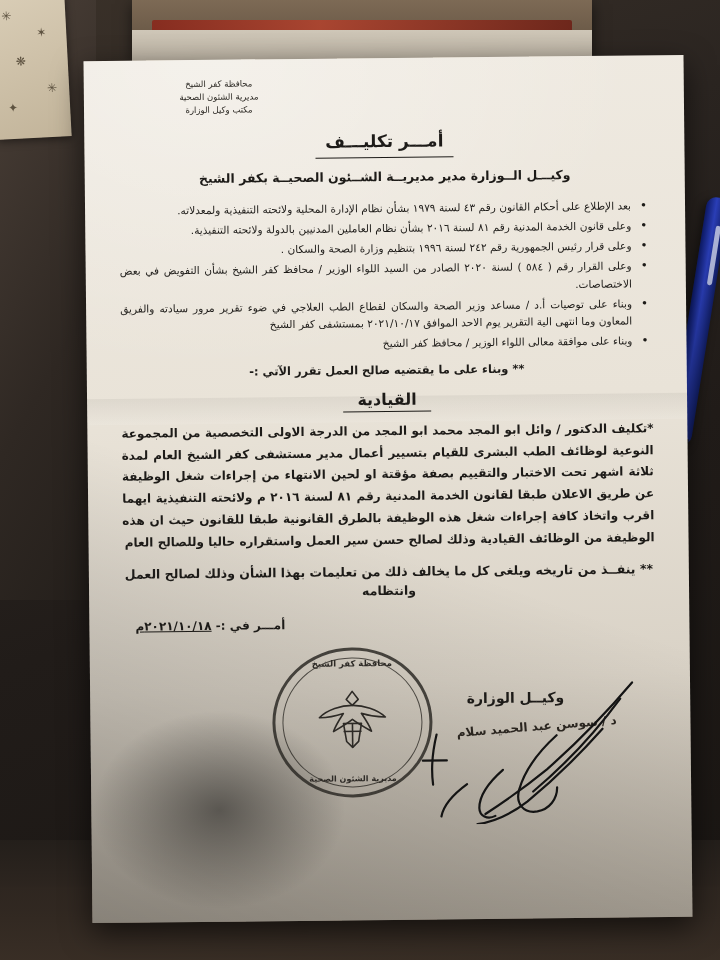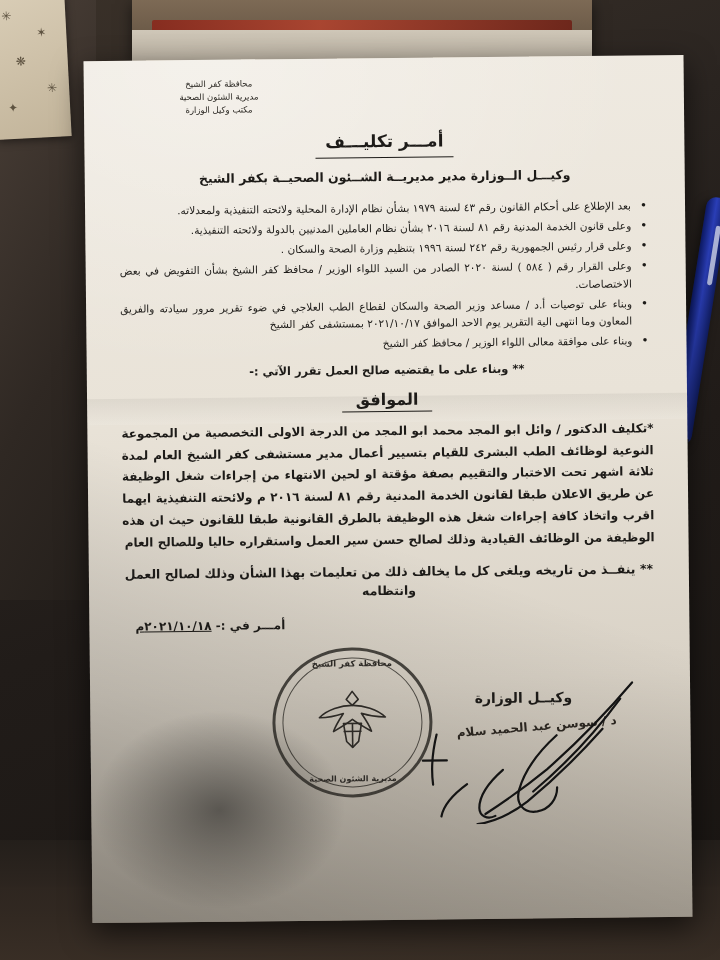--- a/index.html
+++ b/index.html
@@ -132,21 +132,21 @@
   .effect-line{
     margin-top:10px;font-size:12.5px;font-weight:bold;text-align:center;
   }
   .date-line{
     margin-top:14px;font-size:12px;font-weight:bold;text-align:left;
     padding-left:12px;
   }
   .date-line u{}
   .sign-area{position:relative;height:250px;margin-top:4px;}
   .sign-title{
-    position:absolute;right:84px;top:52px;
+    position:absolute;right:92px;top:52px;
     font-size:14px;font-weight:bold;text-align:center;
   }
   .sign-name{
     position:absolute;right:40px;top:82px;
     font-size:12px;font-weight:bold;color:#2b2620;
     transform:rotate(-4deg);
   }
   
   .signature{
     position:absolute;right:10px;top:38px;width:240px;height:150px;
@@ -227,21 +227,21 @@
         <li>وعلى قانون الخدمة المدنية رقم ٨١ لسنة ٢٠١٦ بشأن نظام العاملين المدنيين بالدولة ولائحته التنفيذية.</li>
         <li>وعلى قرار رئيس الجمهورية رقم ٢٤٢ لسنة ١٩٩٦ بتنظيم وزارة الصحة والسكان .</li>
         <li>وعلى القرار رقم ( ٥٨٤ ) لسنة ٢٠٢٠ الصادر من السيد اللواء الوزير / محافظ كفر الشيخ بشأن التفويض في بعض الاختصاصات.</li>
         <li>وبناء على توصيات أ.د / مساعد وزير الصحة والسكان لقطاع الطب العلاجي في ضوء تقرير مرور سيادته والفريق المعاون وما انتهى الية التقرير يوم الاحد الموافق ٢٠٢١/١٠/١٧ بمستشفى كفر الشيخ</li>
         <li>وبناء على موافقة معالى اللواء الوزير / محافظ كفر الشيخ</li>
       </ul>
 
       <div class="decide-line">** وبناء على ما يقتضيه صالح العمل تقرر الآتي :-</div>
 
       <div class="decide-word">
-        <span>الموافق</span>
+        <span>القيادية</span>
       </div>
 
       <div class="body-para">*تكليف الدكتور / وائل ابو المجد محمد ابو المجد من الدرجة الاولى التخصصية من المجموعة النوعية لوظائف الطب البشرى للقيام بتسيير أعمال مدير مستشفى كفر الشيخ العام لمدة ثلاثة اشهر تحت الاختبار والتقييم بصفة مؤقتة او لحين الانتهاء من إجراءات شغل الوظيفة عن طريق الاعلان طبقا لقانون الخدمة المدنية رقم ٨١ لسنة ٢٠١٦ م ولائحته التنفيذية ايهما اقرب واتخاذ كافة إجراءات شغل هذه الوظيفة بالطرق القانونية طبقا للقانون حيث ان هذه الوظيفة من الوظائف القيادية وذلك لصالح حسن سير العمل واستقراره حاليا وللصالح العام</div>
 
       <div class="effect-line">** ينفــذ من تاريخه ويلغى كل ما يخالف ذلك من تعليمات بهذا الشأن وذلك لصالح العمل وانتظامه</div>
 
       <div class="date-line">
         <span>أمـــر في :-</span>
         <u>٢٠٢١/١٠/١٨م</u>
       </div>

